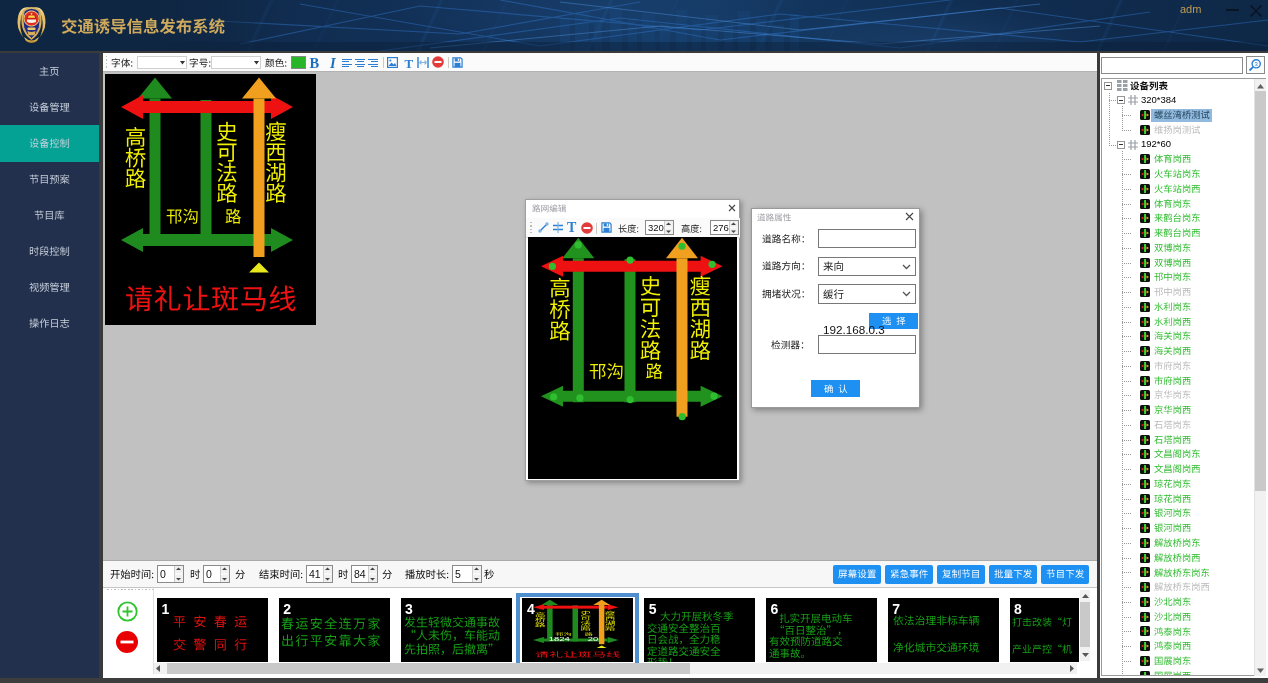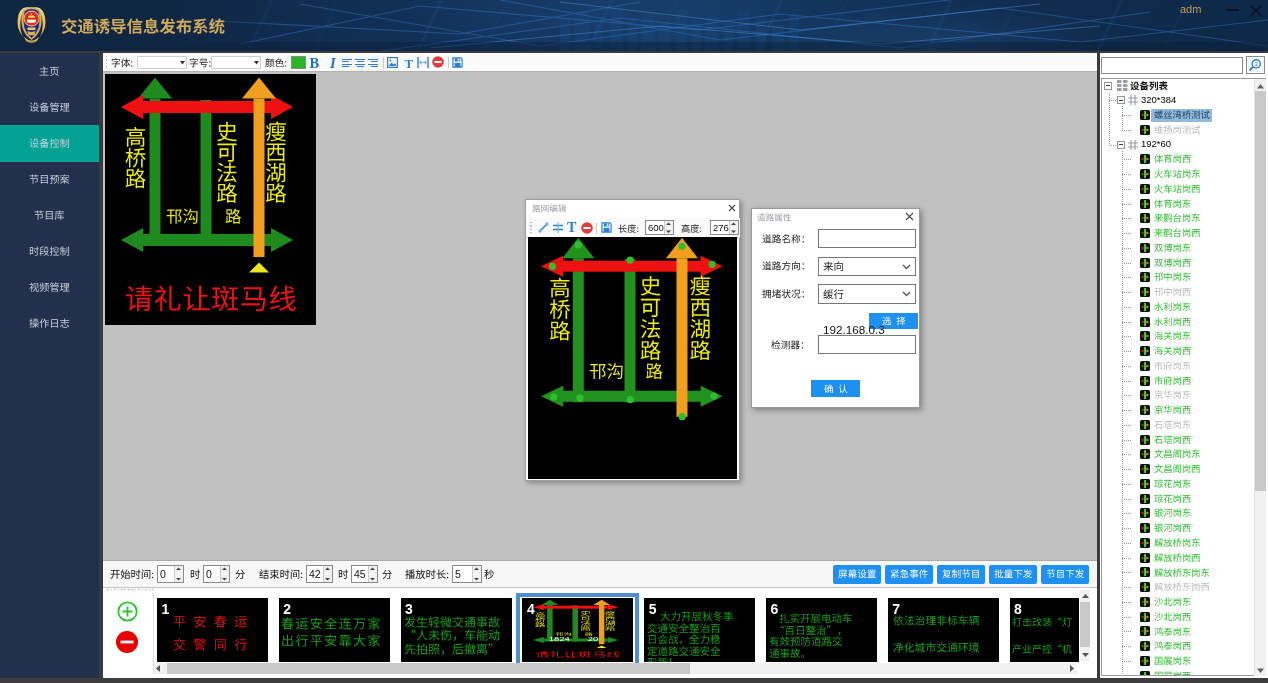--- a/index.html
+++ b/index.html
@@ -492,21 +492,21 @@
     <rect x="3" y="1.5" width="5.5" height="3.4" fill="#2a7fd4"></rect>
     <rect x="2.8" y="6.4" width="6.4" height="4.5" fill="#2a7fd4"></rect>
     <rect x="6.3" y="1.8" width="1.4" height="2.4" fill="#fff"></rect>
   </svg>
 <svg style="position:absolute;left:618.0px;top:223.5px;overflow:visible" width="23" height="10" fill="#222">
     <use href="#g57" transform="translate(0.0,8.1) scale(0.00920)"></use>
     <use href="#g58" transform="translate(9.2,8.1) scale(0.00920)"></use>
     <use href="#g33" transform="translate(18.4,8.1) scale(0.00920)"></use>
   </svg>
 <div style="position:absolute;left:645.0px;top:219.5px;width:29.0px;height:15.5px;background:#fff;border:1px solid #8a8a8a;box-sizing:border-box;"></div>
-<div style="position:absolute;left:648.0px;top:223.0px;font:normal 9.5px 'Liberation Sans';color:#111;white-space:nowrap;line-height:1">600</div>
+<div style="position:absolute;left:648.0px;top:223.0px;font:normal 9.5px 'Liberation Sans';color:#111;white-space:nowrap;line-height:1">320</div>
 <div style="position:absolute;left:664.0px;top:220.5px;width:9.0px;height:13.5px;background:#f0f0f0;border-left:1px solid #ccc;box-sizing:border-box;"></div>
 <svg style="position:absolute;left:665.0px;top:221.5px" width="7" height="11">
     <path d="M3.5 0.5 L6 3 H1Z" fill="#444"></path>
     <path d="M3.5 11.0 L6 8.5 H1Z" fill="#444"></path>
     <rect x="0" y="5.2" width="7" height="1" fill="#fff"></rect>
   </svg>
 <svg style="position:absolute;left:681.0px;top:223.5px;overflow:visible" width="23" height="10" fill="#222">
     <use href="#g37" transform="translate(0.0,8.1) scale(0.00920)"></use>
     <use href="#g58" transform="translate(9.2,8.1) scale(0.00920)"></use>
     <use href="#g33" transform="translate(18.4,8.1) scale(0.00920)"></use>
@@ -665,32 +665,32 @@
     <use href="#g84" transform="translate(0.0,9.1) scale(0.01030)"></use>
   </svg>
 <svg style="position:absolute;left:259.4px;top:568.5px;overflow:visible" width="46" height="11" fill="#111">
     <use href="#g85" transform="translate(0.0,9.1) scale(0.01030)"></use>
     <use href="#g86" transform="translate(10.3,9.1) scale(0.01030)"></use>
     <use href="#g23" transform="translate(20.6,9.1) scale(0.01030)"></use>
     <use href="#g83" transform="translate(30.9,9.1) scale(0.01030)"></use>
     <use href="#g33" transform="translate(41.2,9.1) scale(0.01030)"></use>
   </svg>
 <div style="position:absolute;left:306.0px;top:565.0px;width:27.0px;height:18.0px;background:#fff;border:1px solid #8a8a8a;box-sizing:border-box;"></div>
-<div style="position:absolute;left:309.0px;top:569.2px;font:normal 10.5px 'Liberation Sans';color:#111;white-space:nowrap;line-height:1">42</div>
+<div style="position:absolute;left:309.0px;top:569.2px;font:normal 10.5px 'Liberation Sans';color:#111;white-space:nowrap;line-height:1">41</div>
 <div style="position:absolute;left:323.0px;top:566.0px;width:9.0px;height:16.0px;background:#f0f0f0;border-left:1px solid #ccc;box-sizing:border-box;"></div>
 <svg style="position:absolute;left:324.0px;top:567.0px" width="7" height="14">
     <path d="M3.5 0.5 L6 3 H1Z" fill="#444"></path>
     <path d="M3.5 13.5 L6 11.0 H1Z" fill="#444"></path>
     <rect x="0" y="6.5" width="7" height="1" fill="#fff"></rect>
   </svg>
 <svg style="position:absolute;left:337.5px;top:568.5px;overflow:visible" width="12" height="11" fill="#111">
     <use href="#g23" transform="translate(0.0,9.1) scale(0.01030)"></use>
   </svg>
 <div style="position:absolute;left:351.0px;top:565.0px;width:27.0px;height:18.0px;background:#fff;border:1px solid #8a8a8a;box-sizing:border-box;"></div>
-<div style="position:absolute;left:354.0px;top:569.2px;font:normal 10.5px 'Liberation Sans';color:#111;white-space:nowrap;line-height:1">45</div>
+<div style="position:absolute;left:354.0px;top:569.2px;font:normal 10.5px 'Liberation Sans';color:#111;white-space:nowrap;line-height:1">84</div>
 <div style="position:absolute;left:368.0px;top:566.0px;width:9.0px;height:16.0px;background:#f0f0f0;border-left:1px solid #ccc;box-sizing:border-box;"></div>
 <svg style="position:absolute;left:369.0px;top:567.0px" width="7" height="14">
     <path d="M3.5 0.5 L6 3 H1Z" fill="#444"></path>
     <path d="M3.5 13.5 L6 11.0 H1Z" fill="#444"></path>
     <rect x="0" y="6.5" width="7" height="1" fill="#fff"></rect>
   </svg>
 <svg style="position:absolute;left:381.5px;top:568.5px;overflow:visible" width="12" height="11" fill="#111">
     <use href="#g84" transform="translate(0.0,9.1) scale(0.01030)"></use>
   </svg>
 <svg style="position:absolute;left:405.4px;top:568.5px;overflow:visible" width="46" height="11" fill="#111">

